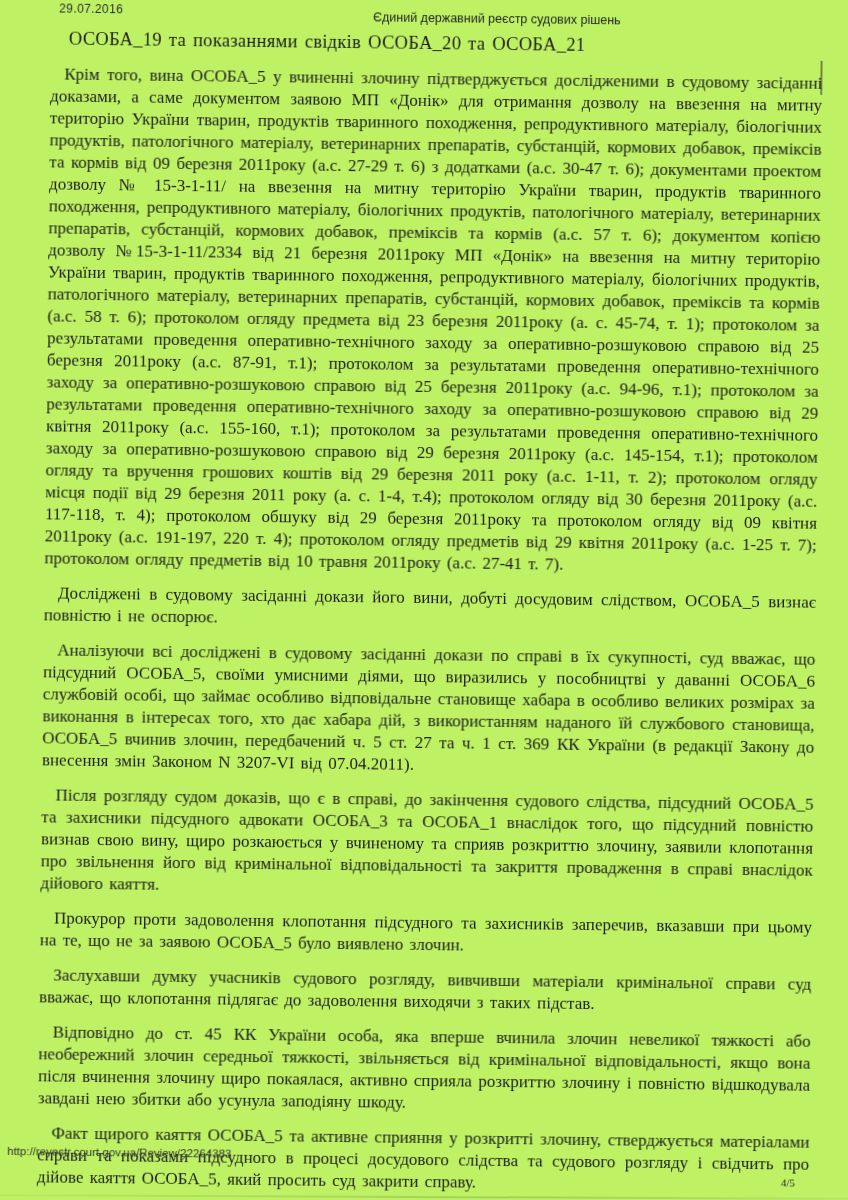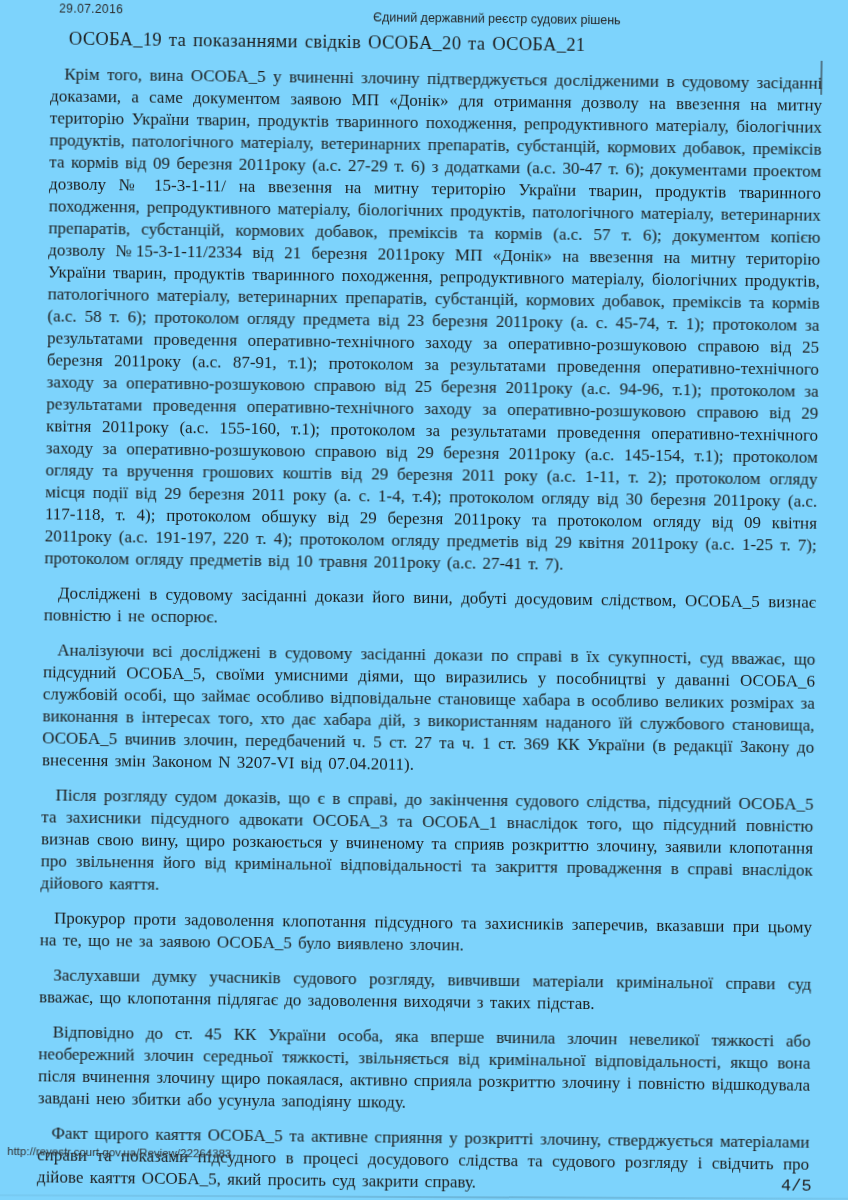--- a/index.html
+++ b/index.html
@@ -4,21 +4,21 @@
 <style>
   html, body {
     margin: 0;
     padding: 0;
     background: #ffffff;
   }
   .page {
     position: relative;
     width: 848px;
     height: 1200px;
-    background: #7dd3fc;
+    background: #bef264;
     overflow: hidden;
   }
   
   .scan {
     position: absolute;
     inset: 0;
     transform: rotate(0.7deg);
     transform-origin: 424px 600px;
     filter: blur(0.3px);
     color: #1c1c1c;
@@ -69,22 +69,22 @@
     left: 14px;
     top: 1150px;
     font-family: "Liberation Sans", sans-serif;
     font-size: 11.5px;
     color: #333333;
   }
   .ftr-page {
     position: absolute;
     left: 788px;
     top: 1172px;
-    font-family: Liberation Mono, monospace;
-    font-size: 17px;
+    font-family: Liberation Serif, serif;
+    font-size: 11px;
     color: #222222;
   }
   .artifact-vline {
     position: absolute;
     left: 814px;
     top: 56px;
     width: 2px;
     height: 34px;
     background: rgba(45, 45, 45, 0.55);
   }

